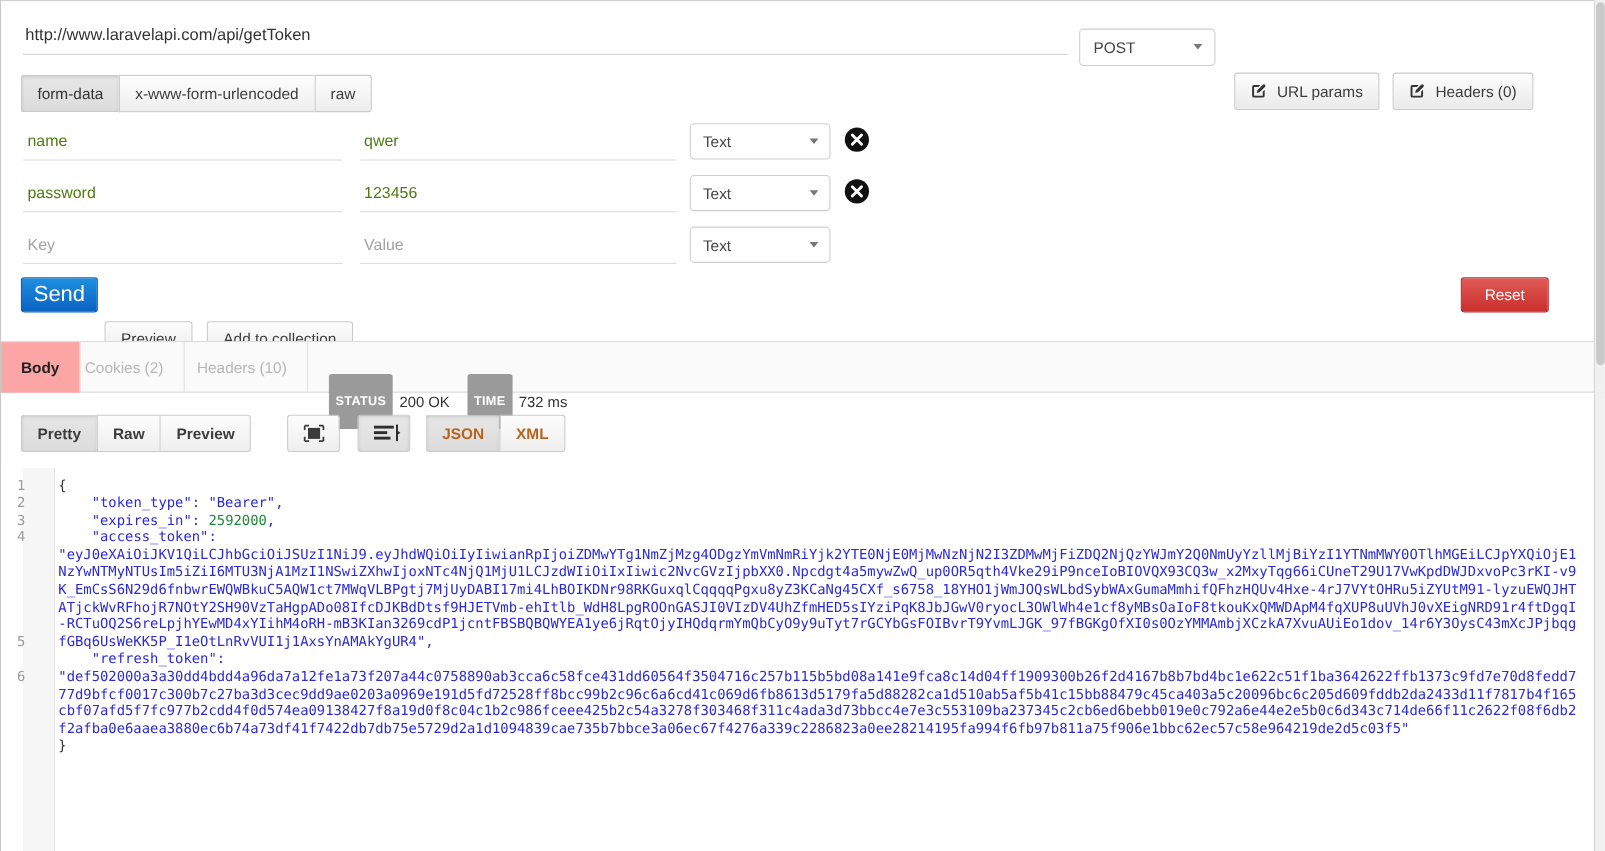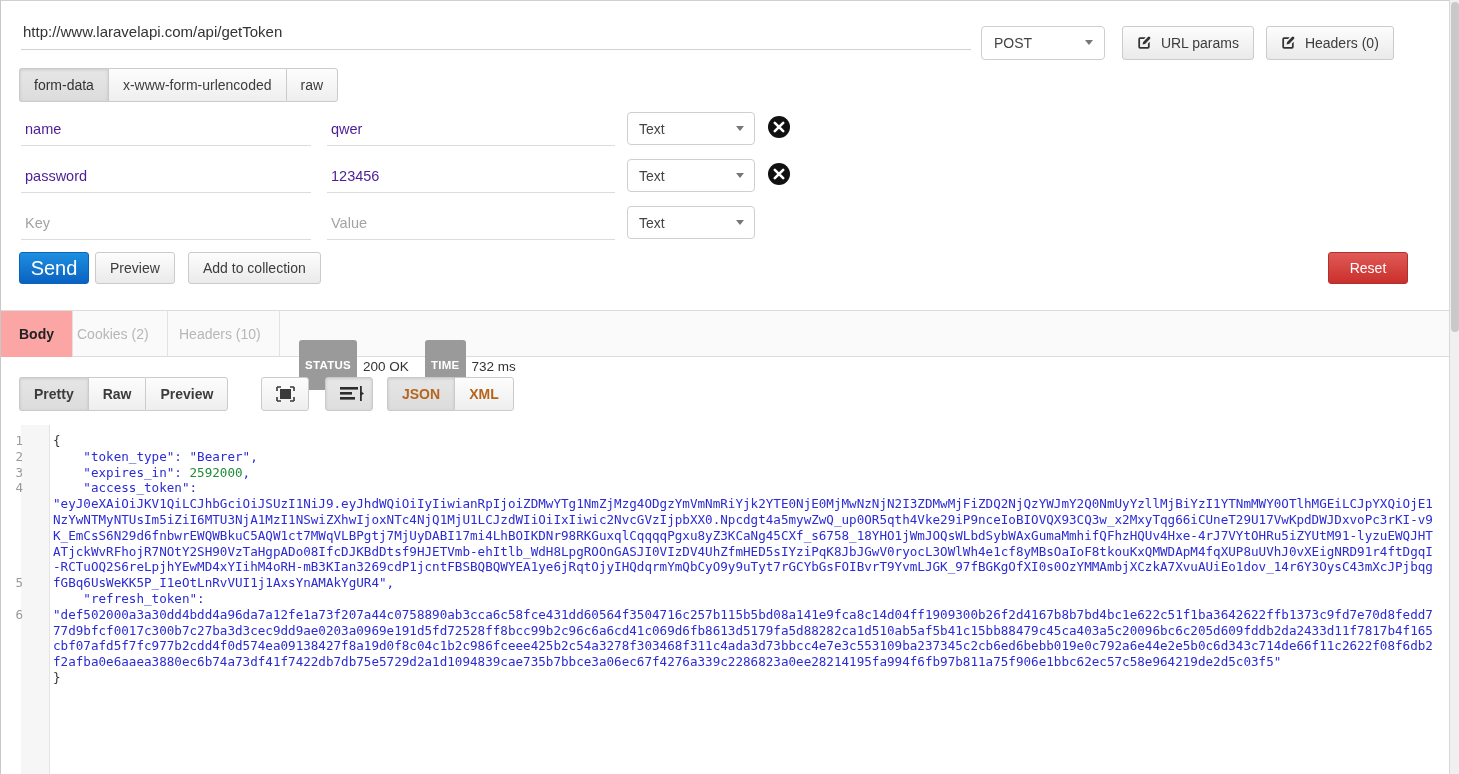--- a/index.html
+++ b/index.html
@@ -38,21 +38,21 @@
     font-size:14px;color:#444;line-height:33px;padding-left:12px;
     box-sizing:border-box;cursor:pointer;
   }
   .method .caret{position:absolute;right:11px;top:13px;
     border-left:4px solid transparent;border-right:4px solid transparent;
     border-top:5px solid #777;}
   .btn{
     display:inline-block;border:1px solid #cbcbcb;border-radius:3px;
     background:linear-gradient(#fdfdfd,#eaeaea);
     color:#3c3c3c;font-size:14px;cursor:pointer;
-    box-sizing:border-box;text-align:center;
+    box-sizing:border-box;text-align:center;margin-top:40px;
   }
   .urlbtn{position:absolute;top:16px;height:34px;line-height:32px;padding:0 14px;}
   #btn-urlparams{left:1121px;}
   #btn-headers{left:1265px;}
   .pencil{display:inline-block;width:14px;height:14px;vertical-align:-2px;margin-right:6px;}
 
   
   .btabs{position:absolute;left:18px;top:68px;height:34px;}
   .btab{
     display:inline-block;height:34px;line-height:32px;padding:0 14px;
@@ -64,21 +64,21 @@
   .btab:first-child{border-radius:3px 0 0 3px;}
   .btab:last-child{border-right:1px solid #cbcbcb;border-radius:0 3px 3px 0;}
   .btab.active{background:linear-gradient(#e6e6e6,#dcdcdc);
     box-shadow:inset 0 1px 3px rgba(0,0,0,.12);color:#333;}
 
   
   .kvrow{position:absolute;left:0;width:810px;height:47px;}
   .kv-key,.kv-val{
     position:absolute;top:4px;height:30px;
     border:none;border-bottom:1px solid #dcdcdc;background:transparent;
-    outline:none;font-family:"Liberation Sans", sans-serif;font-size:14.5px;color:#4c1d95;
+    outline:none;font-family:"Liberation Sans", sans-serif;font-size:14.5px;color:#4d7c0f;
     padding:0 4px 4px 4px;box-sizing:border-box;
   }
   .kv-key{left:20px;width:290px;}
   .kv-val{left:326px;width:288px;}
   .kv-key::placeholder,.kv-val::placeholder{color:#a3a3a3;}
   .kv-type{
     position:absolute;left:626px;top:0px;width:128px;height:33px;
     border:1px solid #cfcfcf;border-radius:4px;background:#fff;
     font-size:14px;color:#444;line-height:32px;padding-left:11px;
     box-sizing:border-box;cursor:pointer;

